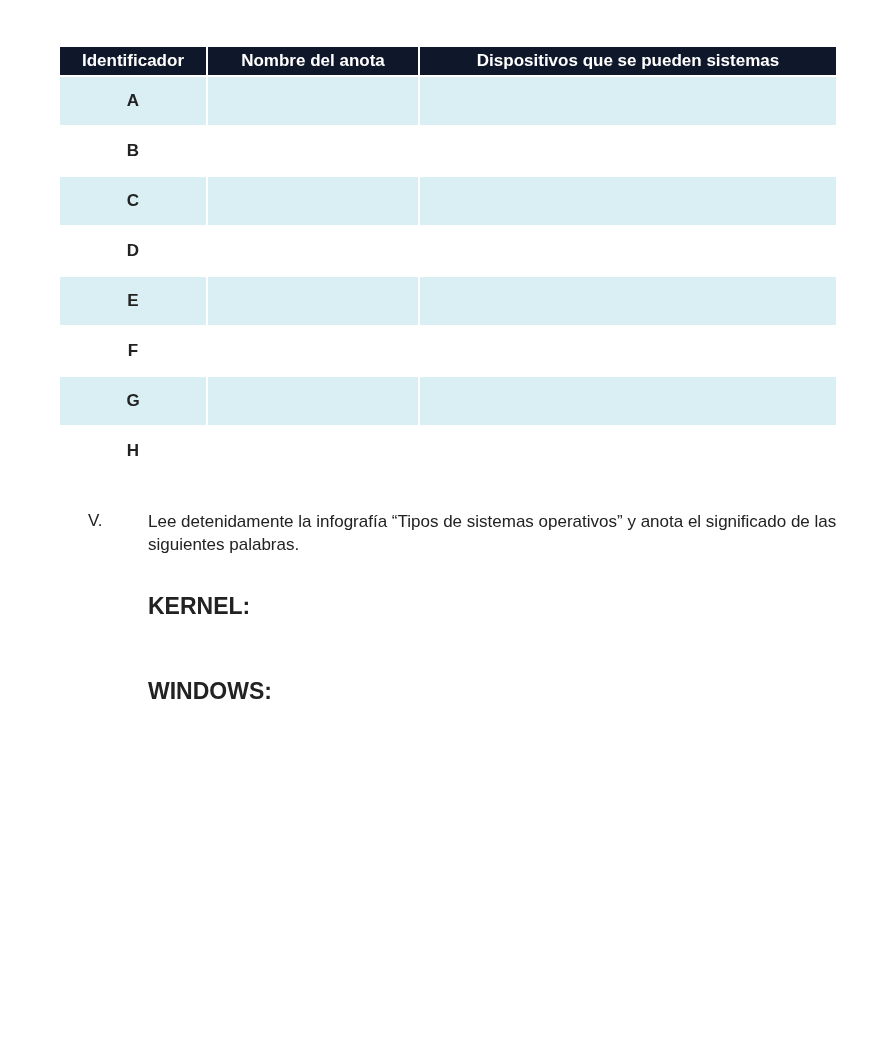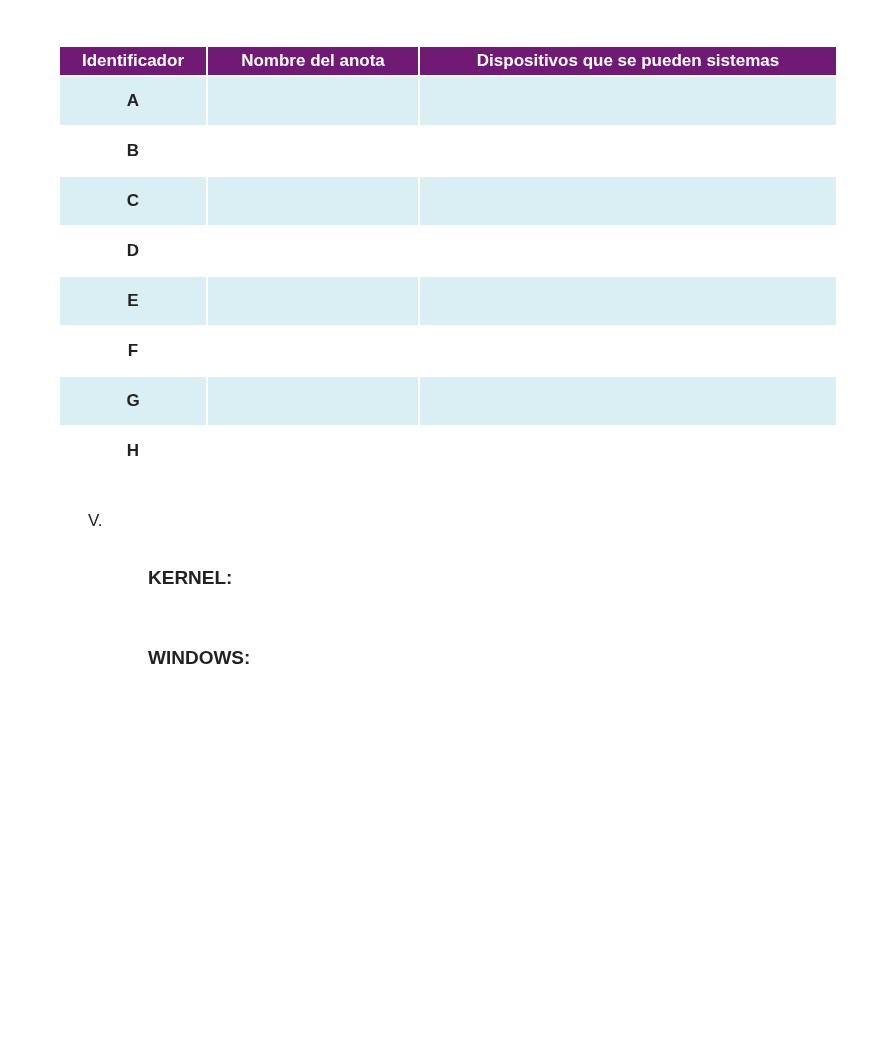--- a/index.html
+++ b/index.html
@@ -15,21 +15,21 @@
   }
   table.ports {
     width: 100%;
     border-collapse: collapse;
     table-layout: fixed;
   }
   table.ports col.c1 { width: 148px; }
   table.ports col.c2 { width: 212px; }
   table.ports col.c3 { width: auto; }
   table.ports th {
-    background: #701a75;
+    background: #0f172a;
     color: #fff;
     font-weight: bold;
     font-size: 17px;
     padding: 4px 6px;
     text-align: center;
     border: 2px solid #fff;
   }
   table.ports td {
     font-weight: bold;
     font-size: 17px;
@@ -57,21 +57,21 @@
     font-size: 17px;
     line-height: 1.35;
     color: #222;
   }
   .terms {
     padding-left: 90px;
     margin-top: 36px;
   }
   .terms .term {
     font-weight: bold;
-    font-size: 19px;
+    font-size: 23px;
     color: #222;
     margin-bottom: 58px;
   }
 </style>
 </head>
 <body>
 
 <div class="page">
 
   <table class="ports">
@@ -126,20 +126,21 @@
       <tr class="row-white">
         <td>H</td>
         <td></td>
         <td></td>
       </tr>
     </tbody>
   </table>
 
   <div class="item-v">
     <div class="num">V.</div>
+    <div class="text">Lee detenidamente la infografía “Tipos de sistemas operativos” y anota el significado de las siguientes palabras.</div>
   </div>
 
   <div class="terms">
     <div class="term">KERNEL:</div>
     <div class="term">WINDOWS:</div>
   </div>
 
 </div>
 
 </body></html>

